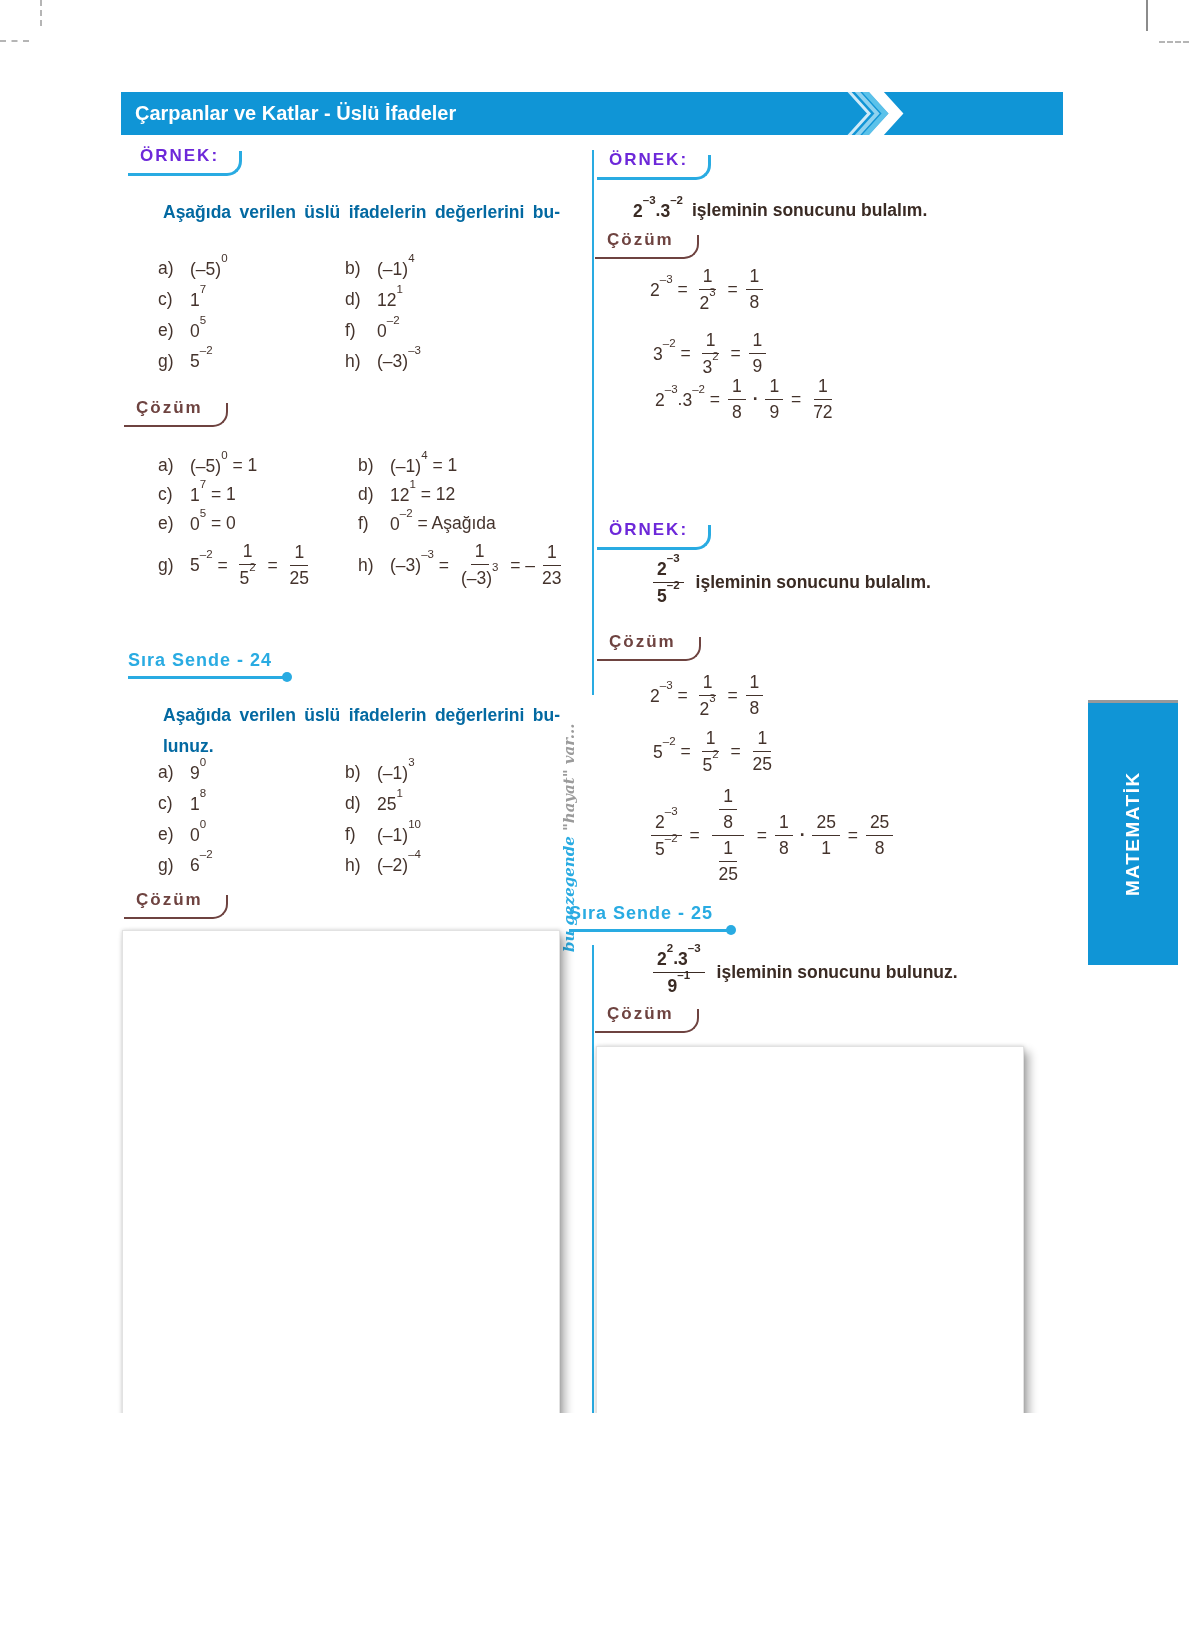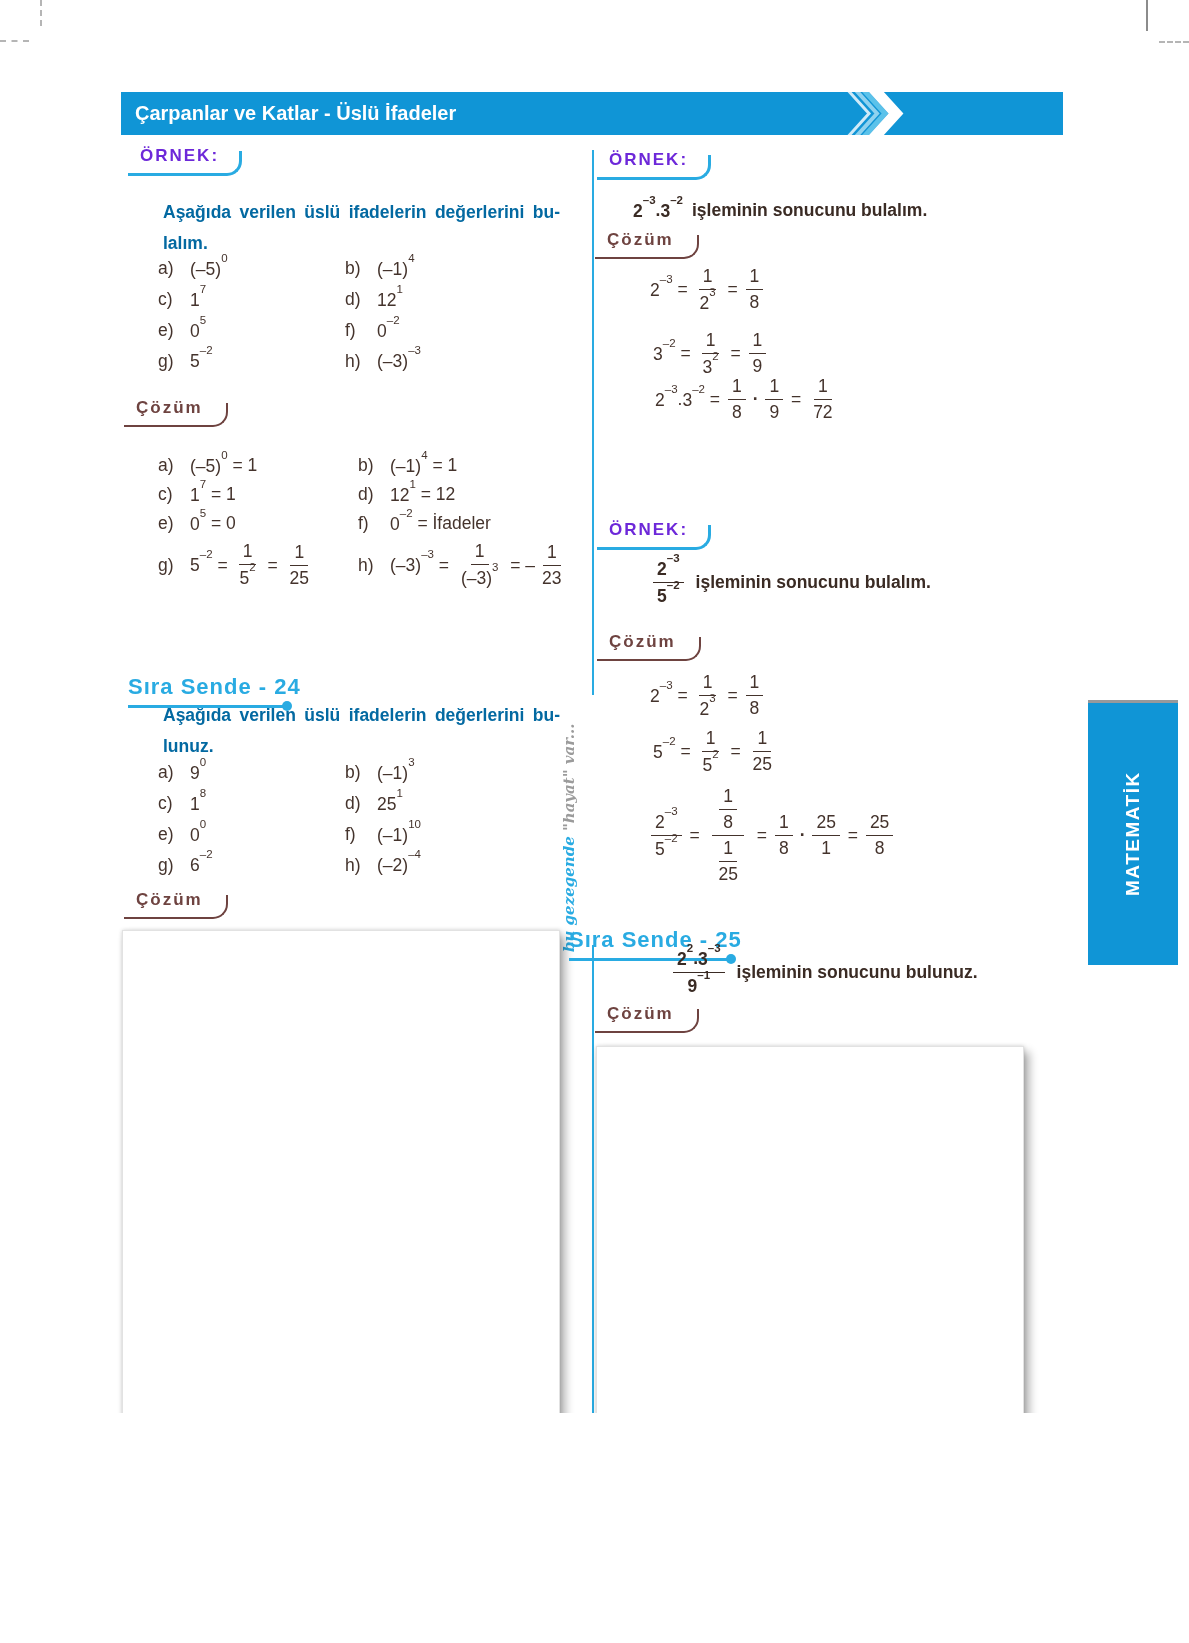--- a/index.html
+++ b/index.html
@@ -23,21 +23,21 @@
   .hrule { position:absolute; height:2px; background:#29abe2; }
   
   .tag { position:absolute; }
   .tag .t-txt { display:block; font-weight:bold; font-size:17px; letter-spacing:2px; padding-left:12px; position:relative; z-index:1; }
   .tag .t-curve { height:22px; margin-top:-15px; border-bottom-style:solid; border-right-style:solid; border-bottom-right-radius:15px; }
   .tag.ornek { width:114px; color:#6d28d9; }
   .tag.ornek .t-curve { border-color:#29abe2; border-bottom-width:3px; border-right-width:3px; }
   .tag.cozum { width:104px; color:#6e4340; letter-spacing:1px; }
   .tag.cozum .t-curve { border-color:#6e4340; border-bottom-width:2px; border-right-width:2px; }
   
-  .sira { position:absolute; color:#29abe2; font-weight:bold; font-size:22px; letter-spacing:1px;margin-top:24px; }
+  .sira { position:absolute; color:#29abe2; font-weight:bold; font-size:18px; letter-spacing:1px; }
   .sira .s-line { margin-top:5px; border-bottom:3px solid #29abe2; position:relative; }
   .sira .s-dot { position:absolute; right:-2px; bottom:-6px; width:10px; height:10px; border-radius:50%; background:#29abe2; }
   
   .prompt { position:absolute; width:397px; font-weight:bold; font-size:17.5px; color:#0369a1; line-height:31px; }
   .prompt .l1 { display:block; text-align:justify; text-align-last:justify; }
   .prompt .l2 { display:block; }
   .stmt { position:absolute; display:flex; align-items:center; font-size:17.5px; font-weight:bold; color:#3a2b24; gap:9px; }
   
   .plist { position:absolute; display:grid; grid-template-columns:187px auto; row-gap:9px; font-size:17.5px; color:#44332c; }
   .plist.sol { grid-template-columns:200px auto; row-gap:7px; }
@@ -103,21 +103,20 @@
     <span class="mn1">bu gezegende</span><span class="mn2"> "hayat" var...</span>
   </div>
 
   <div class="tag ornek" style="left:128px;top:146px;">
     <span class="t-txt">ÖRNEK:</span>
     <div class="t-curve"></div>
   </div>
 
   <div class="prompt" style="left:163px;top:197px;">
     <span class="l1">Aşağıda verilen üslü ifadelerin değerlerini bu-</span>
-    <span class="l2">lalım.</span>
   </div>
 
   <div class="plist" style="left:158px;top:258px;">
 
       <div class="pitem">
         <span class="pkey">a)</span>
         <span class="math">
           <span class="mp"><span>(–5)</span><sup>0</sup></span>
         </span>
       </div>
@@ -216,21 +215,21 @@
         <span class="math">
           <span class="mp"><span>0</span><sup>5</sup></span>
           <span class="mx"> = 0</span>
         </span>
       </div>
 
       <div class="pitem">
         <span class="pkey">f)</span>
         <span class="math">
           <span class="mp"><span>0</span><sup>–2</sup></span>
-          <span class="mx"> = İfadeler</span>
+          <span class="mx"> = Aşağıda</span>
         </span>
       </div>
 
       <div class="pitem">
         <span class="pkey">g)</span>
         <span class="math">
           <span class="mp"><span>5</span><sup>–2</sup></span>
           <span class="mx"> = </span>
           <span class="frac">
             <span class="num">
@@ -577,21 +576,21 @@
       </span>
     </div>
 
   <div class="sira" style="left:569px;top:903px;">
     <span>Sıra Sende - 25</span>
     <div class="s-line" style="width:165px;">
       <i class="s-dot"></i>
     </div>
   </div>
 
-  <div class="stmt" style="left:670px;top:948px;">
+  <div class="stmt" style="left:650px;top:948px;">
     <span class="math">
         <span class="frac">
           <span class="num">
             <span class="mp"><span>2</span><sup>2</sup></span>
             <span class="mx">.</span>
             <span class="mp"><span>3</span><sup>–3</sup></span>
           </span>
           <span class="den">
             <span class="mp"><span>9</span><sup>–1</sup></span>
           </span>

